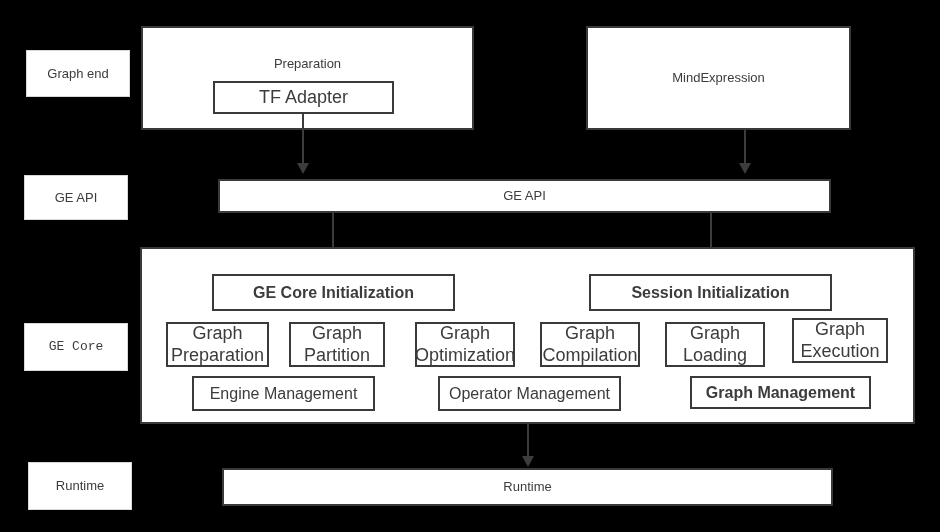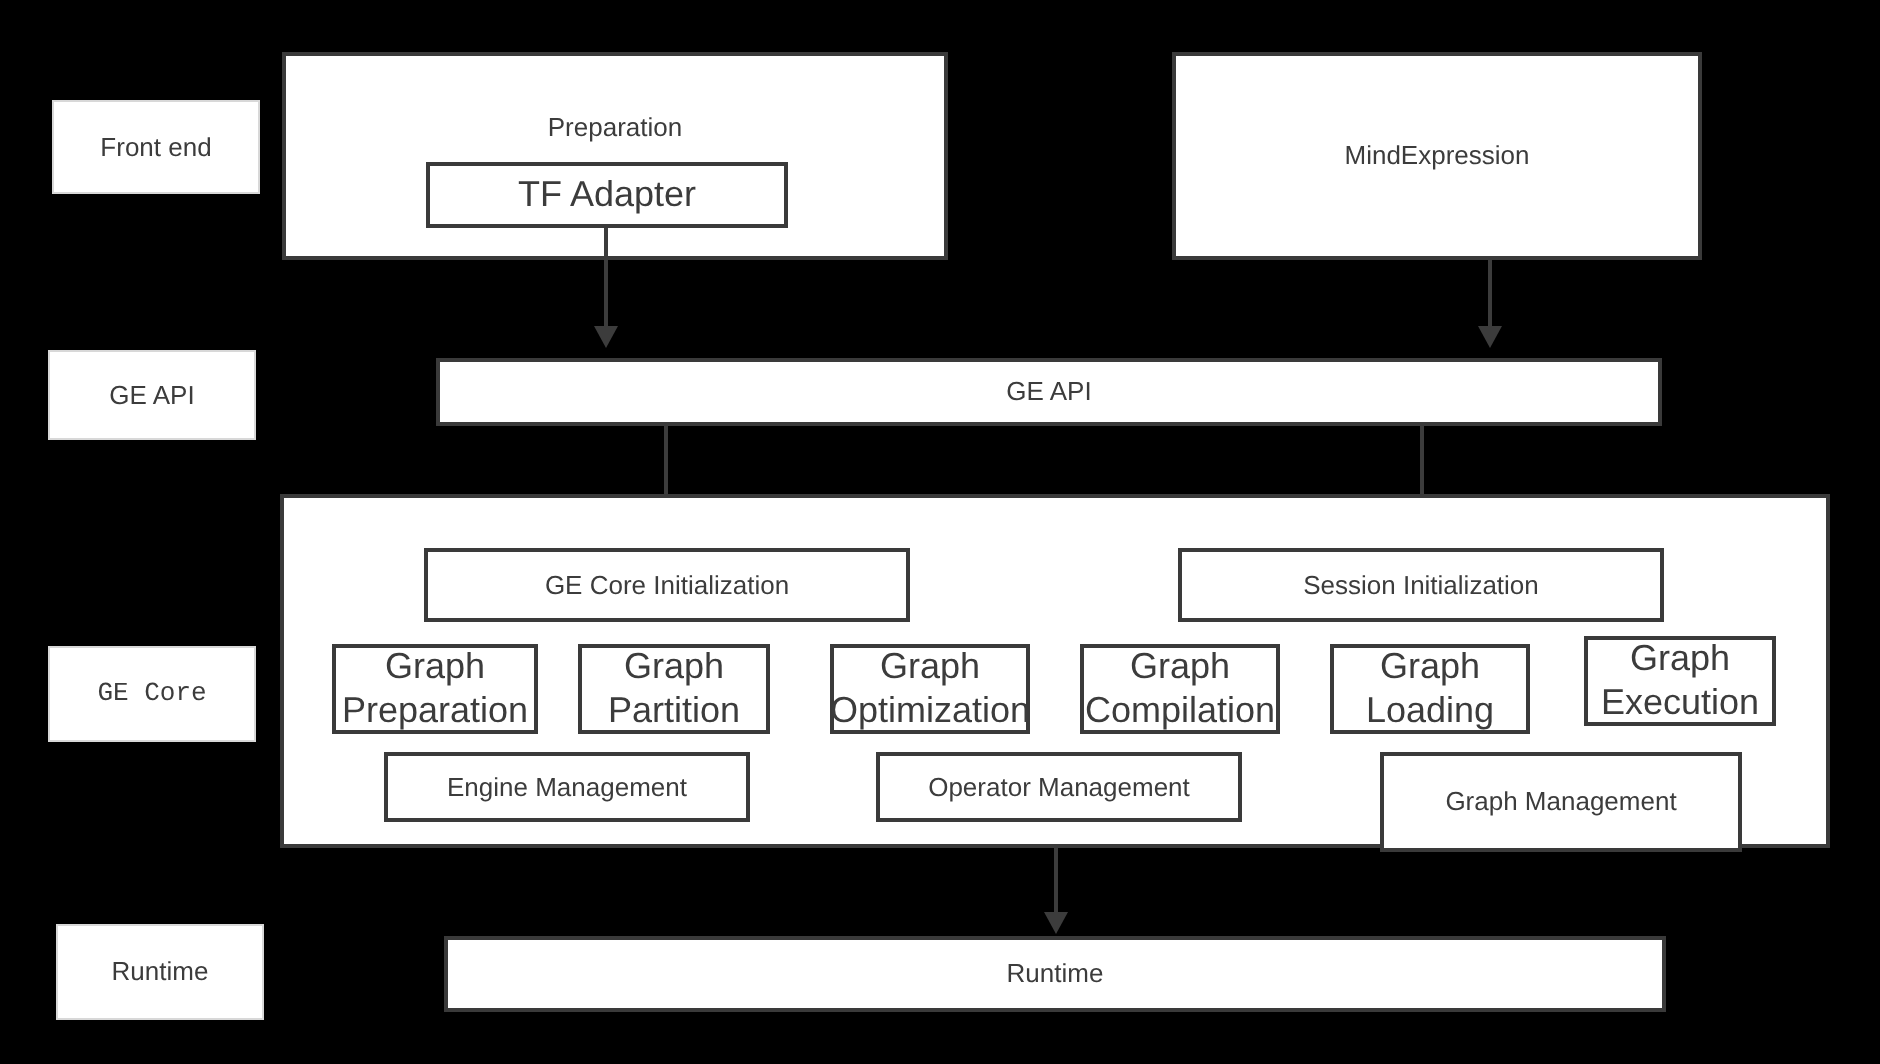--- a/index.html
+++ b/index.html
@@ -39,27 +39,28 @@
     font-size: 13px;
   }
   .group-box.plain {
     padding-top: 0;
     align-items: center;
   }
   .bar {
     font-size: 13px;
   }
   .init-box {
-    font-size: 13px;
+    font-size: 16px;
+    font-weight: bold;
   }
   .unit-box {
     font-size: 18px;
   }
   .mgmt-box {
-    font-size: 13px;
+    font-size: 16px;
   }
   .tf-adapter {
     font-size: 18px;
   }
   .connector {
     position: absolute;
     background: #3c3c3c;
   }
   .arrow-head {
     position: absolute;
@@ -68,21 +69,21 @@
     border-left: 6px solid transparent;
     border-right: 6px solid transparent;
     border-top: 11px solid #3c3c3c;
   }
 </style>
 </head>
 <body>
 
 <div id="canvas">
 
-  <div class="box layer-label" style="left:26px; top:50px; width:104px; height:47px;">Front end</div>
+  <div class="box layer-label" style="left:26px; top:50px; width:104px; height:47px;">Graph end</div>
 
   <div class="box layer-label" style="left:24px; top:175px; width:104px; height:45px;">GE API</div>
 
   <div class="box layer-label" style="left:24px; top:323px; width:104px; height:48px;font-family:Liberation Mono, monospace;">GE Core</div>
 
   <div class="box layer-label" style="left:28px; top:462px; width:104px; height:48px;">Runtime</div>
 
   <div class="box group-box" style="left:141px; top:26px; width:333px; height:104px;">Preparation</div>
 
   <div class="box tf-adapter" style="left:213px; top:81px; width:181px; height:33px;">TF Adapter</div>
@@ -124,20 +125,20 @@
   <div class="box unit-box" style="left:665px; top:322px; width:100px; height:45px;">Graph
 Loading</div>
 
   <div class="box unit-box" style="left:792px; top:318px; width:96px; height:45px;">Graph
 Execution</div>
 
   <div class="box mgmt-box" style="left:192px; top:376px; width:183px; height:35px;">Engine Management</div>
 
   <div class="box mgmt-box" style="left:438px; top:376px; width:183px; height:35px;">Operator Management</div>
 
-  <div class="box mgmt-box" style="left:690px; top:376px; width:181px; height:50px;">Graph Management</div>
+  <div class="box mgmt-box" style="left:690px; top:376px; width:181px; height:33px;font-weight:bold;">Graph Management</div>
 
   <div class="connector" style="left:527px; top:424px; width:2px; height:38px;"></div>
   <div class="arrow-head" style="left:522px; top:456px;"></div>
 
   <div class="box bar" style="left:222px; top:468px; width:611px; height:38px;">Runtime</div>
 
 </div>
 
 </body></html>

